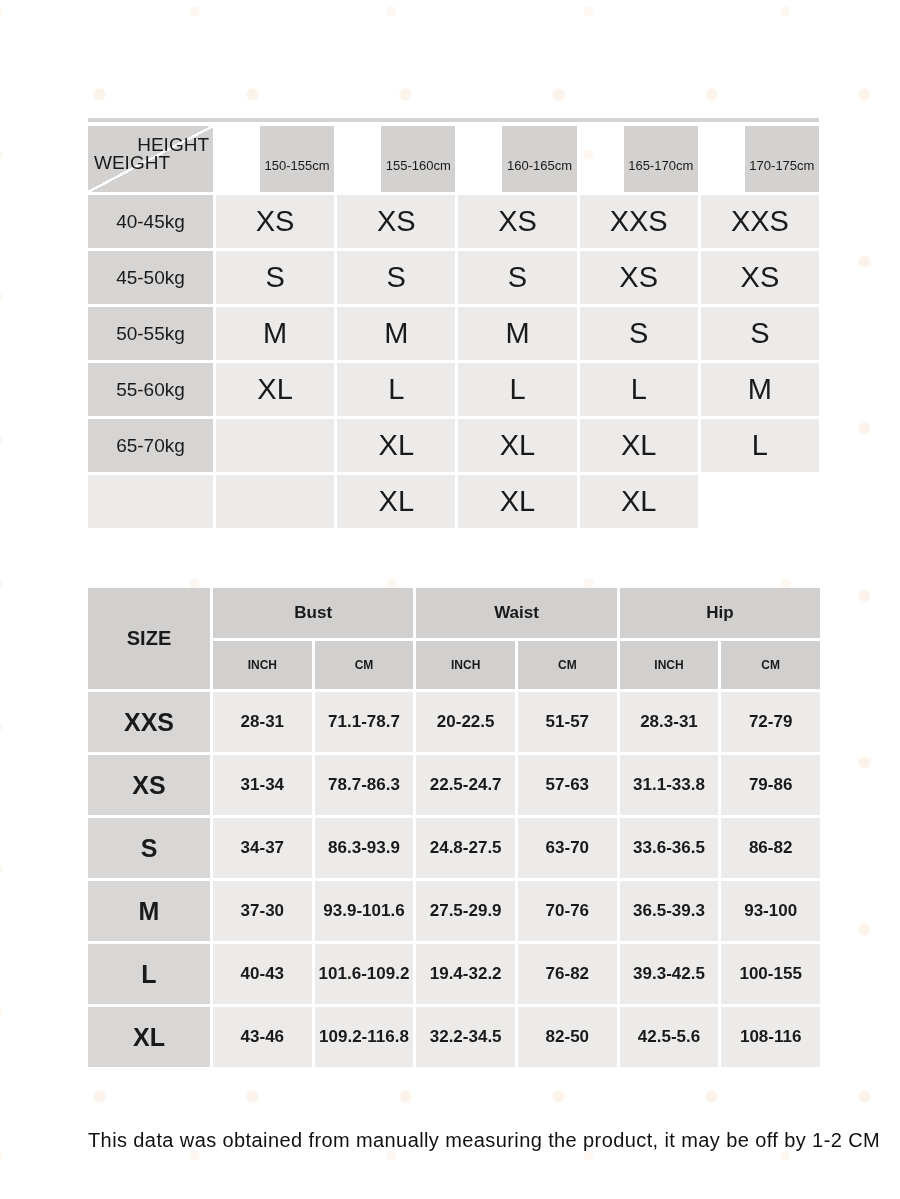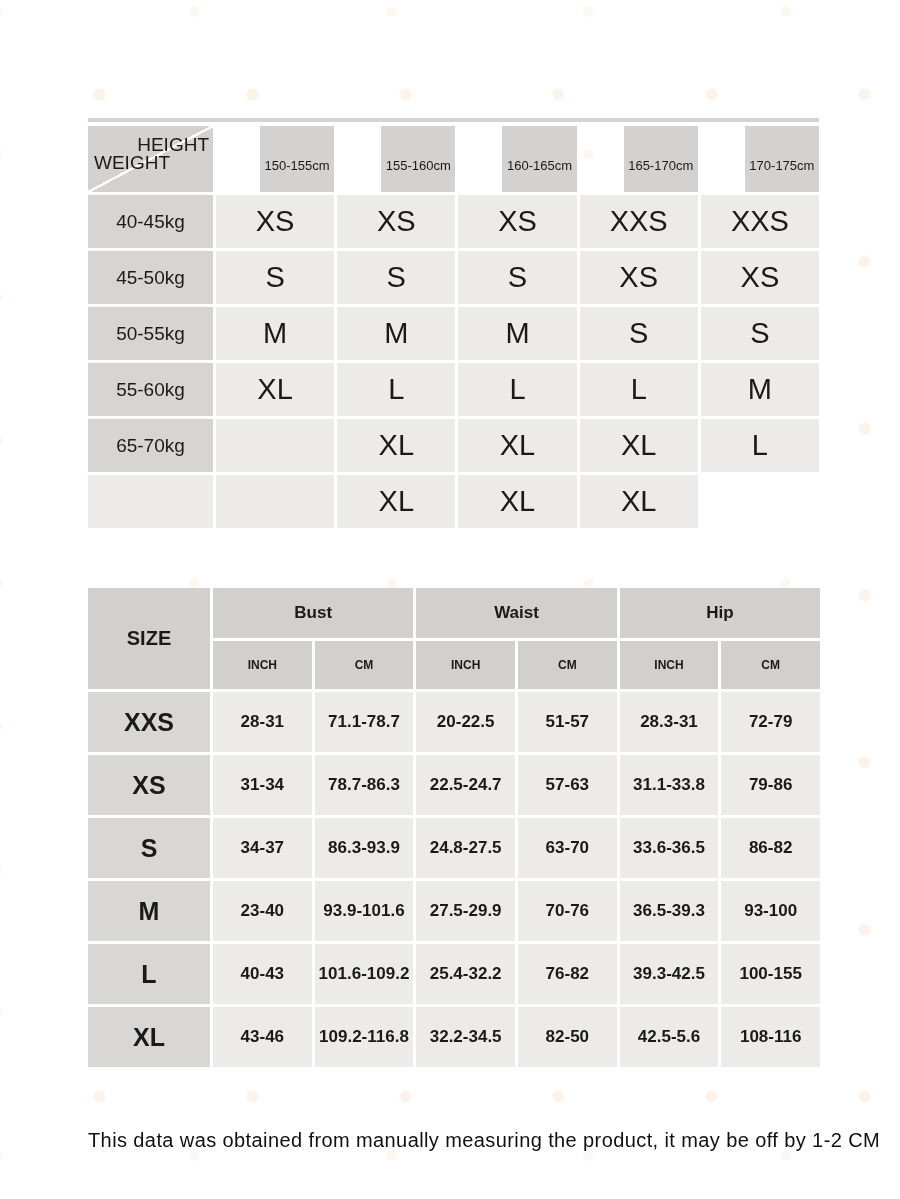--- a/index.html
+++ b/index.html
@@ -138,31 +138,31 @@
 
     <div class="cell sz">S</div>
     <div class="cell val">34-37</div>
     <div class="cell val">86.3-93.9</div>
     <div class="cell val">24.8-27.5</div>
     <div class="cell val">63-70</div>
     <div class="cell val">33.6-36.5</div>
     <div class="cell val">86-82</div>
 
     <div class="cell sz">M</div>
-    <div class="cell val">23-40</div>
+    <div class="cell val">37-30</div>
     <div class="cell val">93.9-101.6</div>
     <div class="cell val">27.5-29.9</div>
     <div class="cell val">70-76</div>
     <div class="cell val">36.5-39.3</div>
     <div class="cell val">93-100</div>
 
     <div class="cell sz">L</div>
     <div class="cell val">40-43</div>
     <div class="cell val">101.6-109.2</div>
-    <div class="cell val">25.4-32.2</div>
+    <div class="cell val">19.4-32.2</div>
     <div class="cell val">76-82</div>
     <div class="cell val">39.3-42.5</div>
     <div class="cell val">100-155</div>
 
     <div class="cell sz">XL</div>
     <div class="cell val">43-46</div>
     <div class="cell val">109.2-116.8</div>
     <div class="cell val">32.2-34.5</div>
     <div class="cell val">82-50</div>
     <div class="cell val">42.5-5.6</div>

